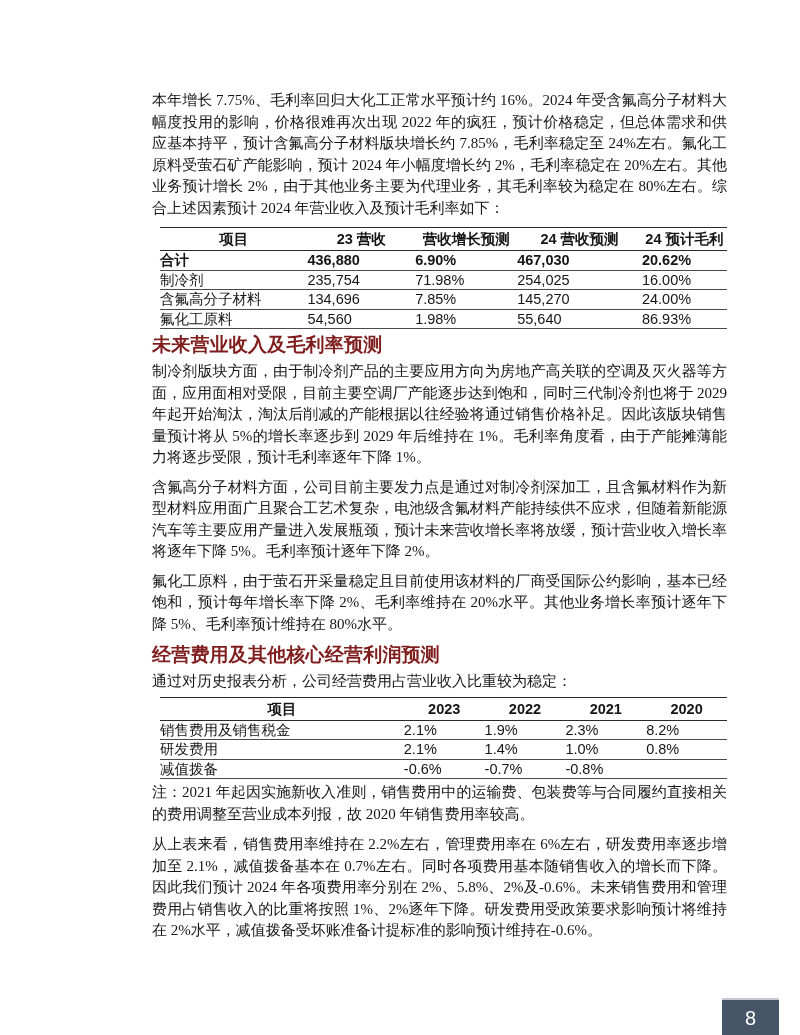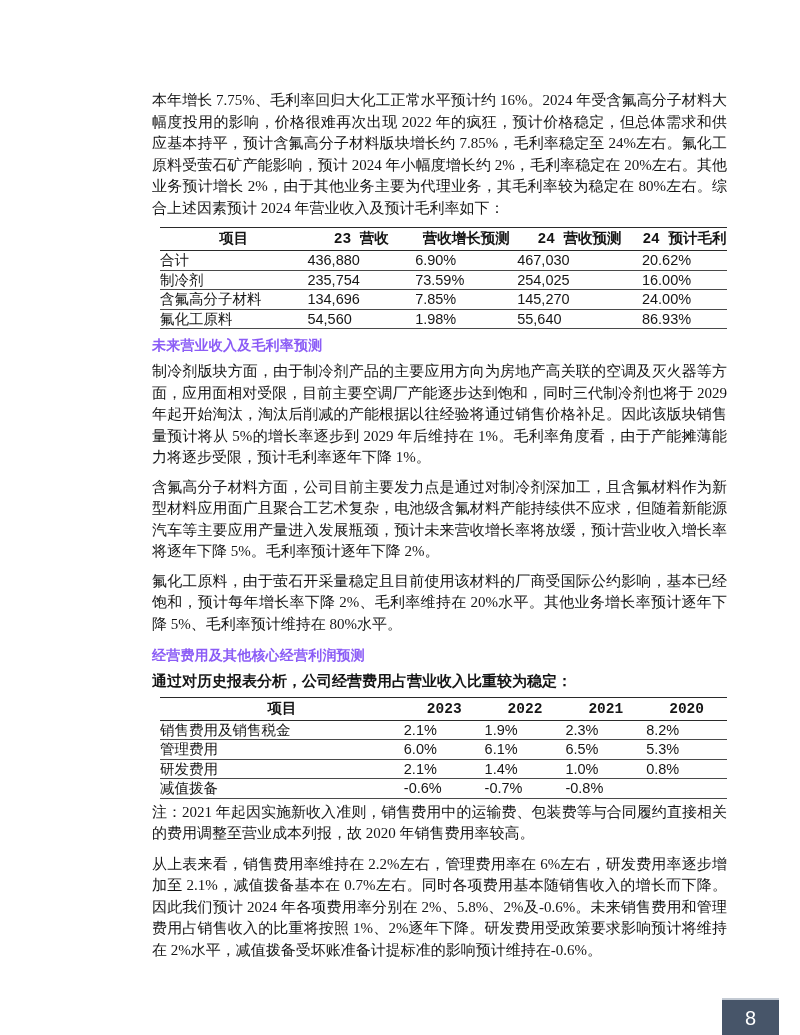--- a/index.html
+++ b/index.html
@@ -21,58 +21,58 @@
   }
   p.body {
     font-size: 15px;
     line-height: 21.5px;
     text-align: justify;
     margin: 0 0 8px 0;
   }
   p.body.note { margin-top: 3px; margin-bottom: 9px; }
   h2.sec {
     font-family: Liberation Mono, monospace;
-    font-size: 14px;
+    font-size: 19px;
     font-weight: bold;
-    color: #8b5cf6;
+    color: #7f1d1d;
     line-height: 26px;
     margin: 4px 0 2px 0;
     letter-spacing: 0.2px;
   }
   h2.sec.second { margin-top: 8px; }
-  p.lead { margin-bottom: 4px; font-weight: bold; }
+  p.lead { margin-bottom: 4px; }
   table.doc-table {
     width: 567px;
     margin-left: 8px;
     border-collapse: collapse;
     table-layout: fixed;
     font-size: 14.5px;
     margin-bottom: 0;
   }
   table.doc-table th {
     font-weight: bold;
     padding: 2px 0 1px 0;
     line-height: 19px;
     border-top: 1.5px solid #2a2a2a;
     border-bottom: 1.5px solid #2a2a2a;
-    font-family: Liberation Mono, monospace;
+    font-family: Liberation Sans, sans-serif;
   }
   table.doc-table td {
     padding: 0;
     line-height: 18.5px;
     border-bottom: 1px solid #4a4a4a;
     vertical-align: middle;
   }
   td.lbl { text-align: left; padding-left: 4px; }
   td.num {
     text-align: left;
     padding-right: 8px;
     font-family: "Liberation Sans", sans-serif;
   }
-  tr.total-row td { font-weight: normal; }
+  tr.total-row td { font-weight: bold; }
   .rev-table { margin-top: 0; }
   .exp-table { margin-top: 0; }
   .tbl-wrap1 { margin-bottom: 0; }
   .page-num-badge {
     position: absolute;
     left: 722px;
     top: 972px;
     width: 57px;
     height: 38px;
     background: #475569;
@@ -116,21 +116,21 @@
           <tr class="total-row">
             <td class="lbl">合计</td>
             <td class="num">436,880</td>
             <td class="num">6.90%</td>
             <td class="num">467,030</td>
             <td class="num">20.62%</td>
           </tr>
           <tr>
             <td class="lbl">制冷剂</td>
             <td class="num">235,754</td>
-            <td class="num">73.59%</td>
+            <td class="num">71.98%</td>
             <td class="num">254,025</td>
             <td class="num">16.00%</td>
           </tr>
           <tr>
             <td class="lbl">含氟高分子材料</td>
             <td class="num">134,696</td>
             <td class="num">7.85%</td>
             <td class="num">145,270</td>
             <td class="num">24.00%</td>
           </tr>
@@ -176,27 +176,20 @@
       </thead>
       <tbody>
         <tr>
           <td class="lbl">销售费用及销售税金</td>
           <td class="num">2.1%</td>
           <td class="num">1.9%</td>
           <td class="num">2.3%</td>
           <td class="num">8.2%</td>
         </tr>
         <tr>
-          <td class="lbl">管理费用</td>
-          <td class="num">6.0%</td>
-          <td class="num">6.1%</td>
-          <td class="num">6.5%</td>
-          <td class="num">5.3%</td>
-        </tr>
-        <tr>
           <td class="lbl">研发费用</td>
           <td class="num">2.1%</td>
           <td class="num">1.4%</td>
           <td class="num">1.0%</td>
           <td class="num">0.8%</td>
         </tr>
         <tr>
           <td class="lbl">减值拨备</td>
           <td class="num">-0.6%</td>
           <td class="num">-0.7%</td>

